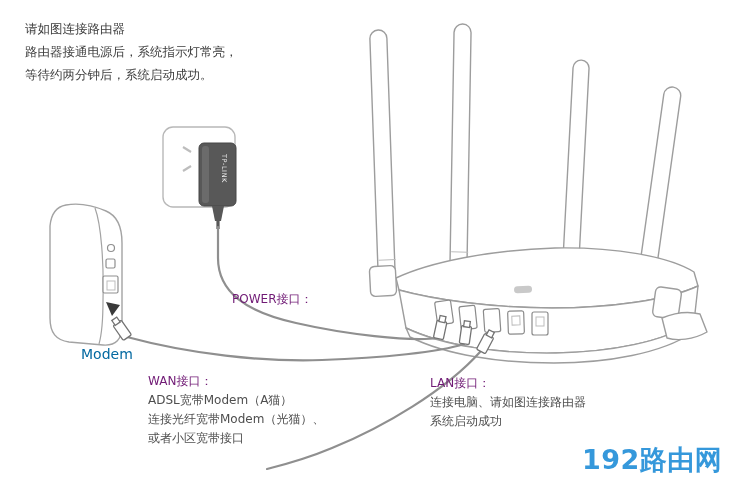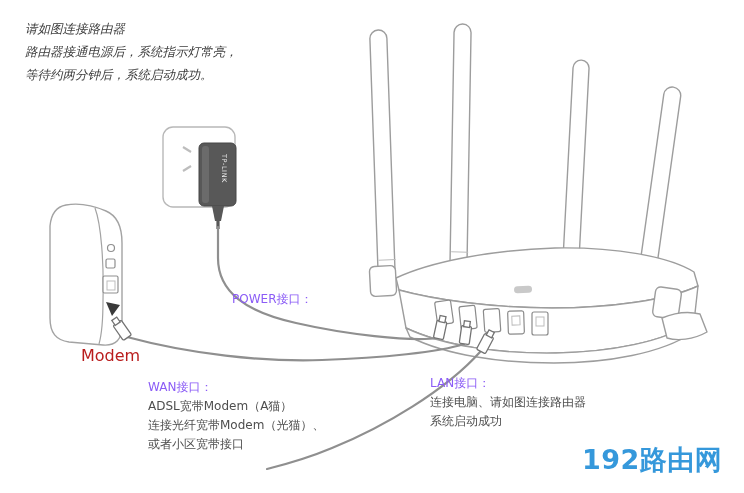--- a/index.html
+++ b/index.html
@@ -1,26 +1,26 @@
 <!DOCTYPE html>
 <html><head>
 <meta charset="utf-8">
 <style>
   * { margin:0; padding:0; box-sizing:border-box; }
   html,body { background:#ffffff; }
   body { font-family:"DejaVu Sans","Liberation Sans",sans-serif; }
   .canvas { position:relative; width:744px; height:493px; background:#fff; overflow:hidden; }
   svg.diagram { position:absolute; left:0; top:0; }
-  .instructions { position:absolute; left:25px; top:17px; font-size:12.5px; line-height:23px; color:#3d3d3d;font-style:italic; }
+  .instructions { position:absolute; left:25px; top:17px; font-size:12.5px; line-height:23px; color:#3d3d3d; }
   .callout { position:absolute; font-size:12px; line-height:19px; color:#4e4e4e; }
-  .callout .title { color:#8b5cf6; }
-  .device-label { position:absolute; font-size:16px; color:#b91c1c; }
+  .callout .title { color:#701a75; }
+  .device-label { position:absolute; font-size:14px; color:#0369a1; }
   .modem-label { left:81px; top:346px; }
   .power-callout { left:232px; top:290px; }
-  .wan-callout  { left:148px; top:372px;margin-top:6px; }
+  .wan-callout  { left:148px; top:372px; }
   .lan-callout  { left:430px; top:374px; }
   .watermark { position:absolute; left:582px; top:442px; font-size:27px; font-weight:bold;
                color:#3598db; letter-spacing:0.5px; }
 </style>
 </head>
 <body>
 
 <div class="canvas">
 
   <svg class="diagram" width="744" height="493" viewBox="0 0 744 493">

